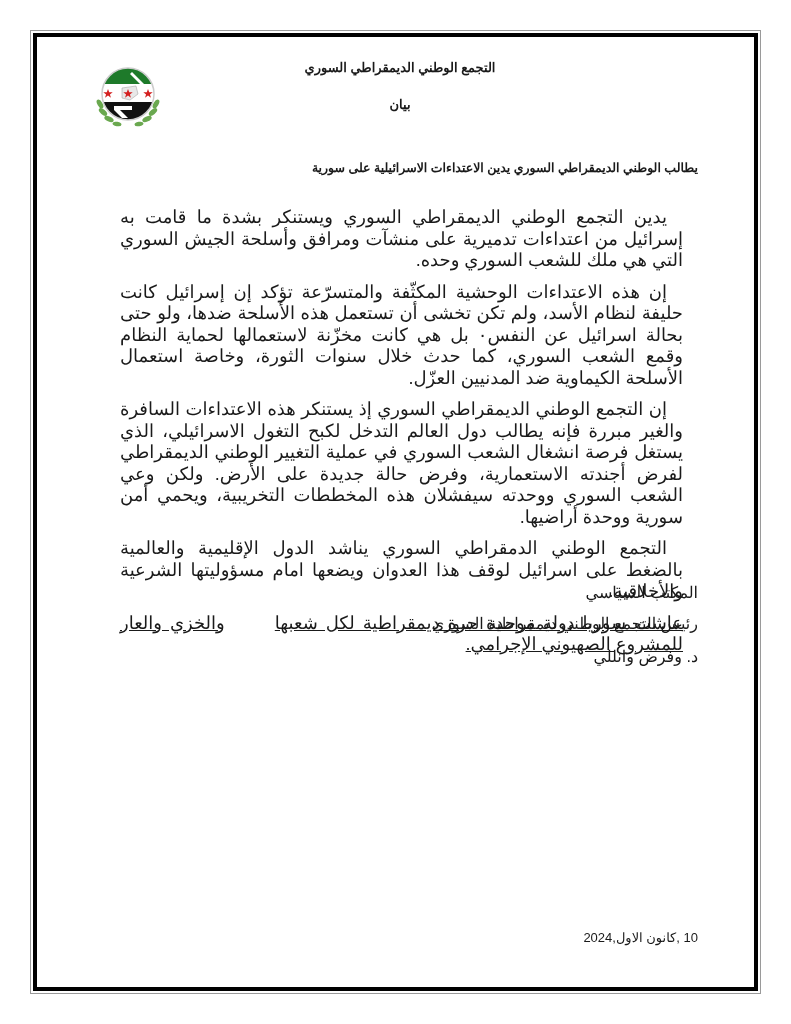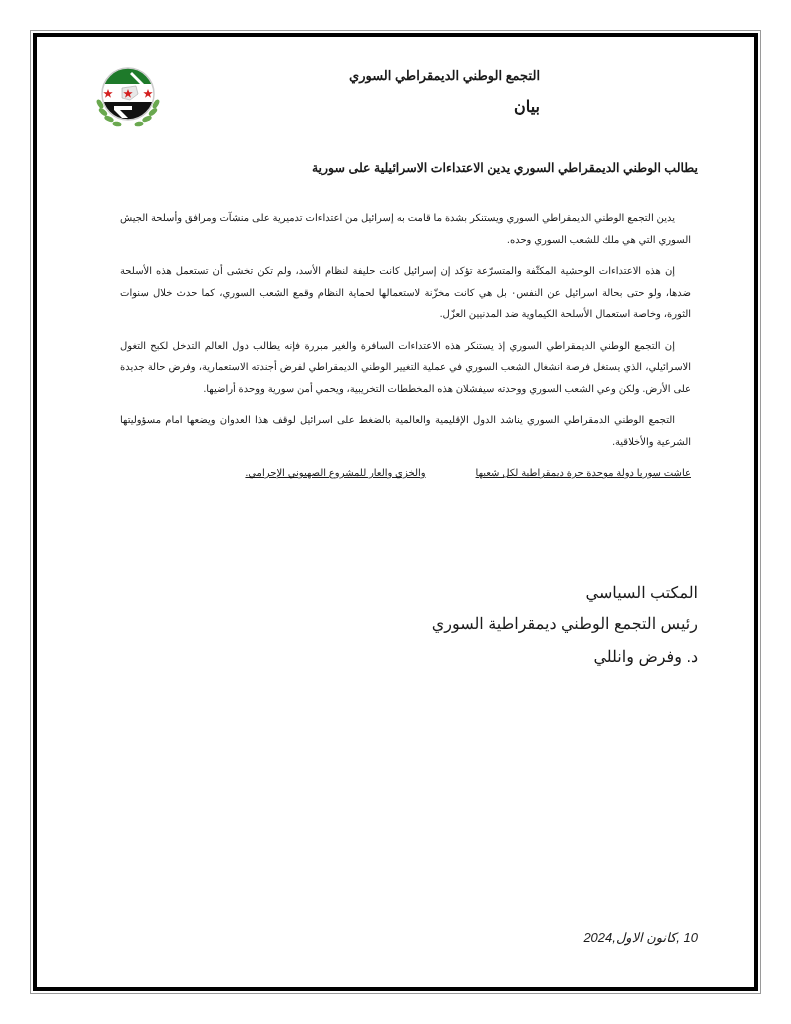--- a/index.html
+++ b/index.html
@@ -3,37 +3,37 @@
   <meta charset="utf-8">
   <style>
     html, body { margin:0; padding:0; background:#ffffff; }
     body { width:791px; height:1024px; position:relative; overflow:hidden;
            font-family:"Liberation Sans", sans-serif; color:#1a1a1a; }
     .frame-outer { position:absolute; left:30px; top:30px; width:731px; height:964px;
                    border:1px solid #9a9a9a; box-sizing:border-box; }
     .frame-inner { position:absolute; left:33px; top:33px; width:725px; height:958px;
                    border:4px solid #000; box-sizing:border-box; }
     .logo { position:absolute; left:92px; top:58px; width:72px; height:72px; }
-    .org-title { position:absolute; left:260px; width:280px; top:68px; 
+    .org-title { position:absolute; left:260px; width:280px; top:60px; text-align:center;
                  direction:rtl; font-weight:bold; font-size:13px; }
-    .doc-type { position:absolute; left:260px; width:280px; top:97px; text-align:right;
-                direction:rtl; font-weight:bold; font-size:16px; }
+    .doc-type { position:absolute; left:260px; width:280px; top:97px; text-align:center;
+                direction:rtl; font-weight:bold; font-size:13px; }
     .headline { position:absolute; right:93px; top:160px; direction:rtl; font-weight:bold;
                 font-size:12.5px; white-space:nowrap; }
-    .body { position:absolute; left:120px; right:100px; top:207px; direction:rtl; text-align:justify;
-            font-size:10px; line-height:21.5px; }
+    .body { position:absolute; left:120px; right:108px; top:207px; direction:rtl; text-align:justify;
+            font-size:18px; line-height:21.5px; }
     .body p { margin:0 0 10px 0; text-indent:16px; }
     .body p.noindent { text-indent:0; margin-bottom:7px; }
     .body p.closing { text-indent:0;text-decoration:underline; }
     .body p.closing .gap { display:inline-block; width:50px; }
     .sig { position:absolute; right:93px; direction:rtl; font-weight:normal; font-size:16px; white-space:nowrap;text-align:right; }
     .sig.office { top:583px; }
     .sig.title { top:614px; }
     .sig.name { top:647px; }
-    .date { position:absolute; right:93px; top:930px; direction:rtl; font-size:13px; white-space:nowrap;font-style:italic; }
+    .date { position:absolute; right:93px; top:930px; direction:rtl; font-size:13px; white-space:nowrap; }
   </style>
 </head>
 <body>
 
 <div class="frame-outer"></div>
 <div class="frame-inner"></div>
 
 <svg class="logo" viewBox="0 0 72 72">
 
   <g fill="#6aa84f">

